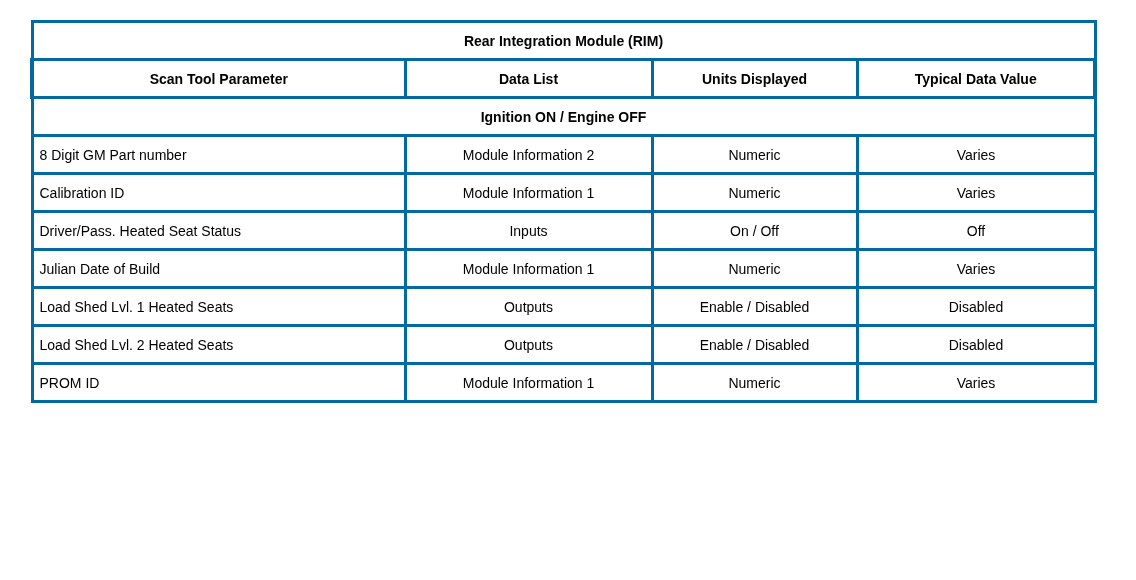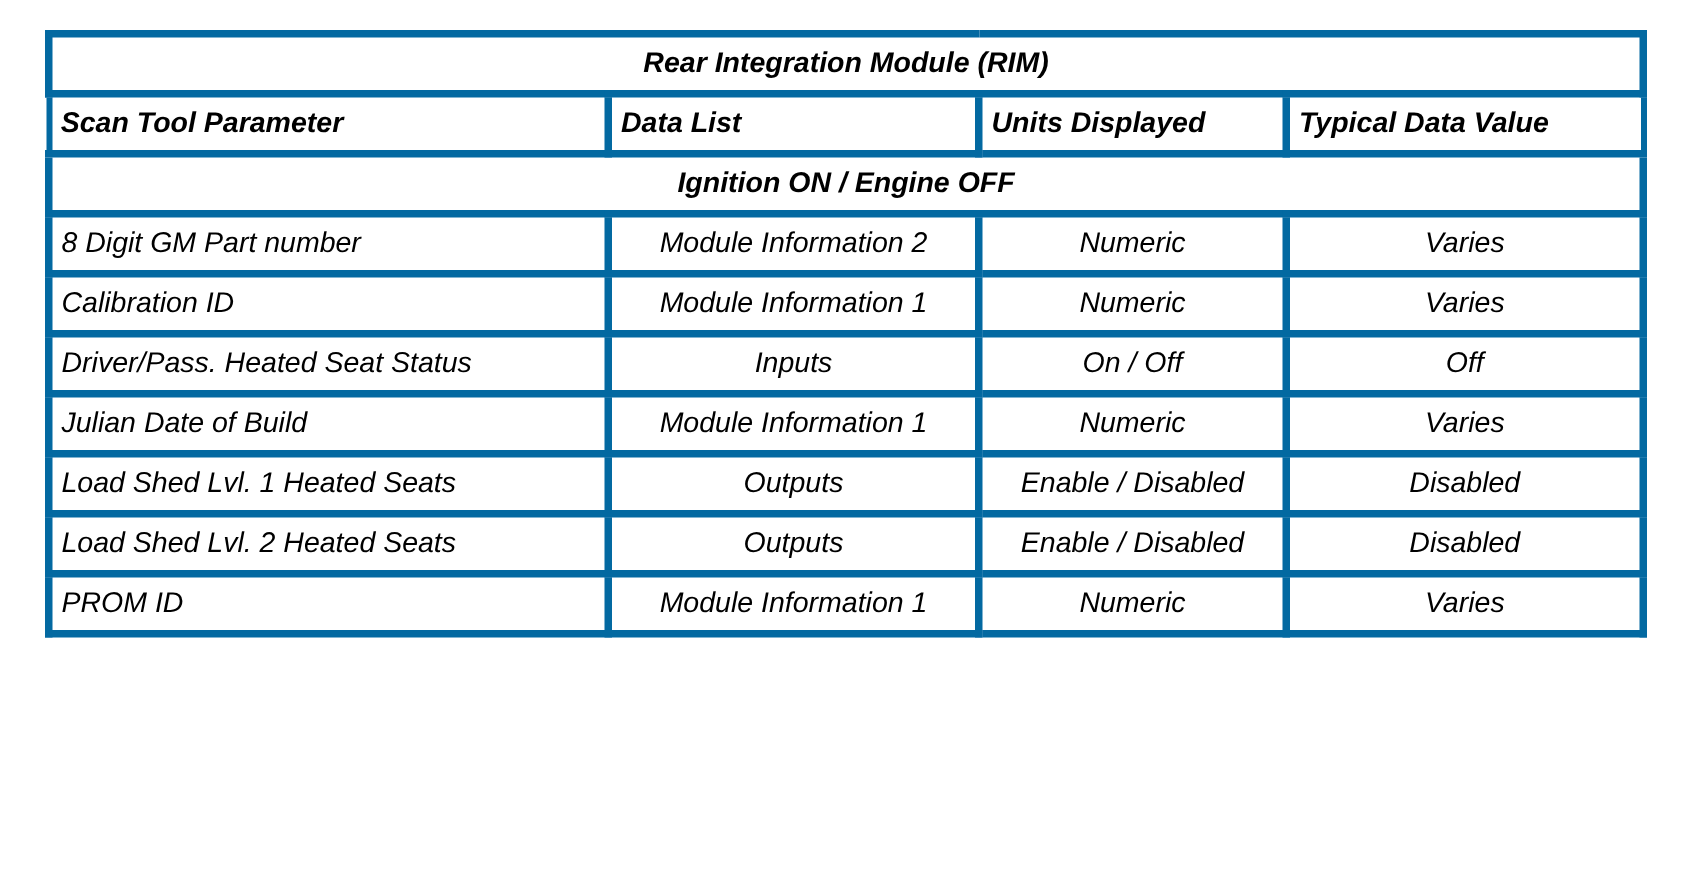--- a/index.html
+++ b/index.html
@@ -24,48 +24,48 @@
   }
 
   table.rim-table {
     width: 1063px;
     border-collapse: collapse;
     table-layout: fixed;
     background: #ffffff;
   }
 
   table.rim-table td {
-    border: 5px solid #0369a1;
+    border: 3px solid #0369a1;
     height: 35px;
     padding: 0 6px;
-    font-size: 19px;
+    font-size: 14px;
     line-height: 20px;
     vertical-align: middle;
     background: #ffffff;
     color: #000000;
     white-space: nowrap;
     overflow: hidden;
-    font-style: italic;
   }
 
   
   col.c1 { width: 373px; }
   col.c2 { width: 247px; }
   col.c3 { width: 205px; }
   col.c4 { width: 238px; }
 
   td.title-cell {
     text-align: center;
     font-weight: bold;
     font-size: 20px;
     border-width: 4px;
     border-bottom-width: 4px;
   }
 
   td.header-cell {
+    text-align: center;
     font-weight: bold;
     font-size: 20px;
     border-width: 3px;
   }
   td.header-cell.edge-left { border-left-width: 4px; }
   td.header-cell.edge-right { border-right-width: 4px; margin-top: 32px; }
 
   td.section-cell {
     text-align: center;
     font-weight: bold;

